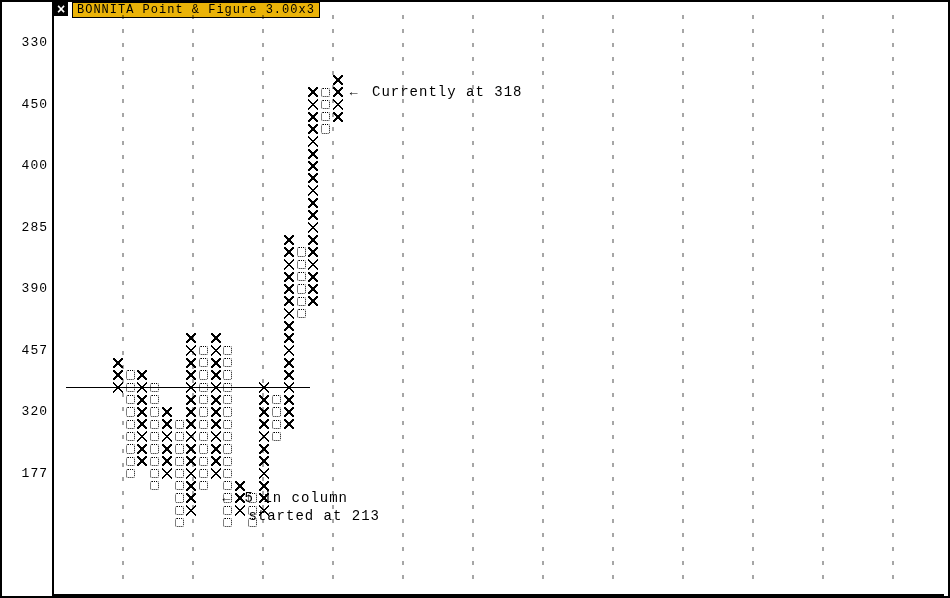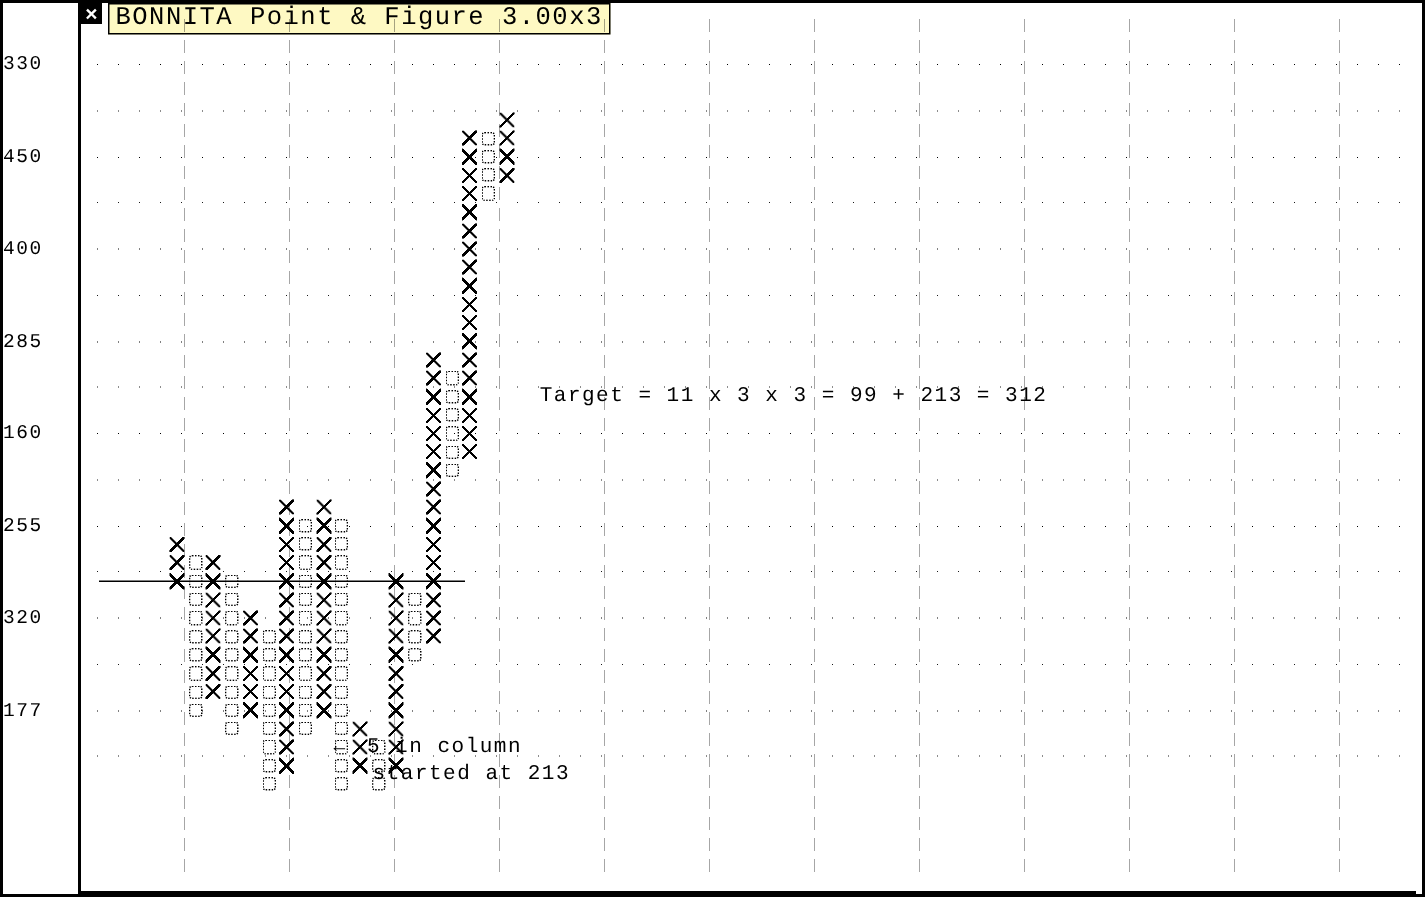--- a/index.html
+++ b/index.html
@@ -39,29 +39,30 @@
       line-height: 14px;
       text-align: center;
       font-weight: bold;
       font-family: sans-serif;
     }
     .title-box {
       position: absolute;
       left: 70px;
       top: 0;
       border: 1px solid #000;
-      background: #fef9c3;
+      background: #eab308;
       padding: 0 4px;
-      font-size: 17px;
+      font-size: 12px;
       letter-spacing: 1px;
     }
     .y-tick {
       position: absolute;
       left: 0;
       width: 46px;
+      text-align: right;
       font-size: 13px;
       height: 14px;
       line-height: 14px;
       letter-spacing: 1px;
     }
     .grid-dots {
       position: absolute;
       left: 56px;
       right: 10px;
       height: 2px;
@@ -306,22 +307,22 @@
         <div class="cell x" style="left: 219.6px; top: 71.75px; height: 12.3px;"></div>
       </div>
     <div class="hline" id="hline" style="top: 385.4px; left: 12.2px; width: 244px;"></div>
   </div>
 
   <div id="yticks">
       <div class="y-tick" style="top: 34px;">330</div>
       <div class="y-tick" style="top: 95.5px;">450</div>
       <div class="y-tick" style="top: 157px;">400</div>
       <div class="y-tick" style="top: 218.5px;">285</div>
-      <div class="y-tick" style="top: 280px;">160</div>
-      <div class="y-tick" style="top: 341.5px;">255</div>
+      <div class="y-tick" style="top: 280px;">390</div>
+      <div class="y-tick" style="top: 341.5px;">457</div>
       <div class="y-tick" style="top: 403px;">320</div>
       <div class="y-tick" style="top: 464.5px;">177</div>
     </div>
   <div id="dots">
       <div class="grid-dots" style="top: 40px;"></div>
       <div class="grid-dots" style="top: 70.75px; opacity: 0.9;"></div>
       <div class="grid-dots" style="top: 101.5px;"></div>
       <div class="grid-dots" style="top: 132.25px; opacity: 0.9;"></div>
       <div class="grid-dots" style="top: 163px;"></div>
       <div class="grid-dots" style="top: 193.75px; opacity: 0.9;"></div>
@@ -344,19 +345,22 @@
       <div class="col-dots" style="left: 400px; opacity: 0.35;"></div>
       <div class="col-dots" style="left: 470px; opacity: 0.35;"></div>
       <div class="col-dots" style="left: 540px; opacity: 0.35;"></div>
       <div class="col-dots" style="left: 610px; opacity: 0.35;"></div>
       <div class="col-dots" style="left: 680px; opacity: 0.35;"></div>
       <div class="col-dots" style="left: 750px; opacity: 0.35;"></div>
       <div class="col-dots" style="left: 820px; opacity: 0.35;"></div>
       <div class="col-dots" style="left: 890px; opacity: 0.35;"></div>
     </div>
 
-  <div class="ann" id="ann-target" style="left: 357.8px; top: 254.4px;">Target = 11 x 3 x 3 = 99 + 213 = 312</div>
+  <div class="ann" id="ann-current" style="left: 347.8px; top: 82.2px;">
+    <span class="arrow">←</span>
+    <span>Currently at 318</span>
+  </div>
   <div class="ann" id="ann-col1" style="left: 220.4px; top: 488.1px;">
     <span class="arrow">←</span>
     <span>5 in column</span>
   </div>
   <div class="ann" id="ann-col2" style="left: 246.4px; top: 506.1px;">started at 213</div>
 </div>
 
 </body></html>

